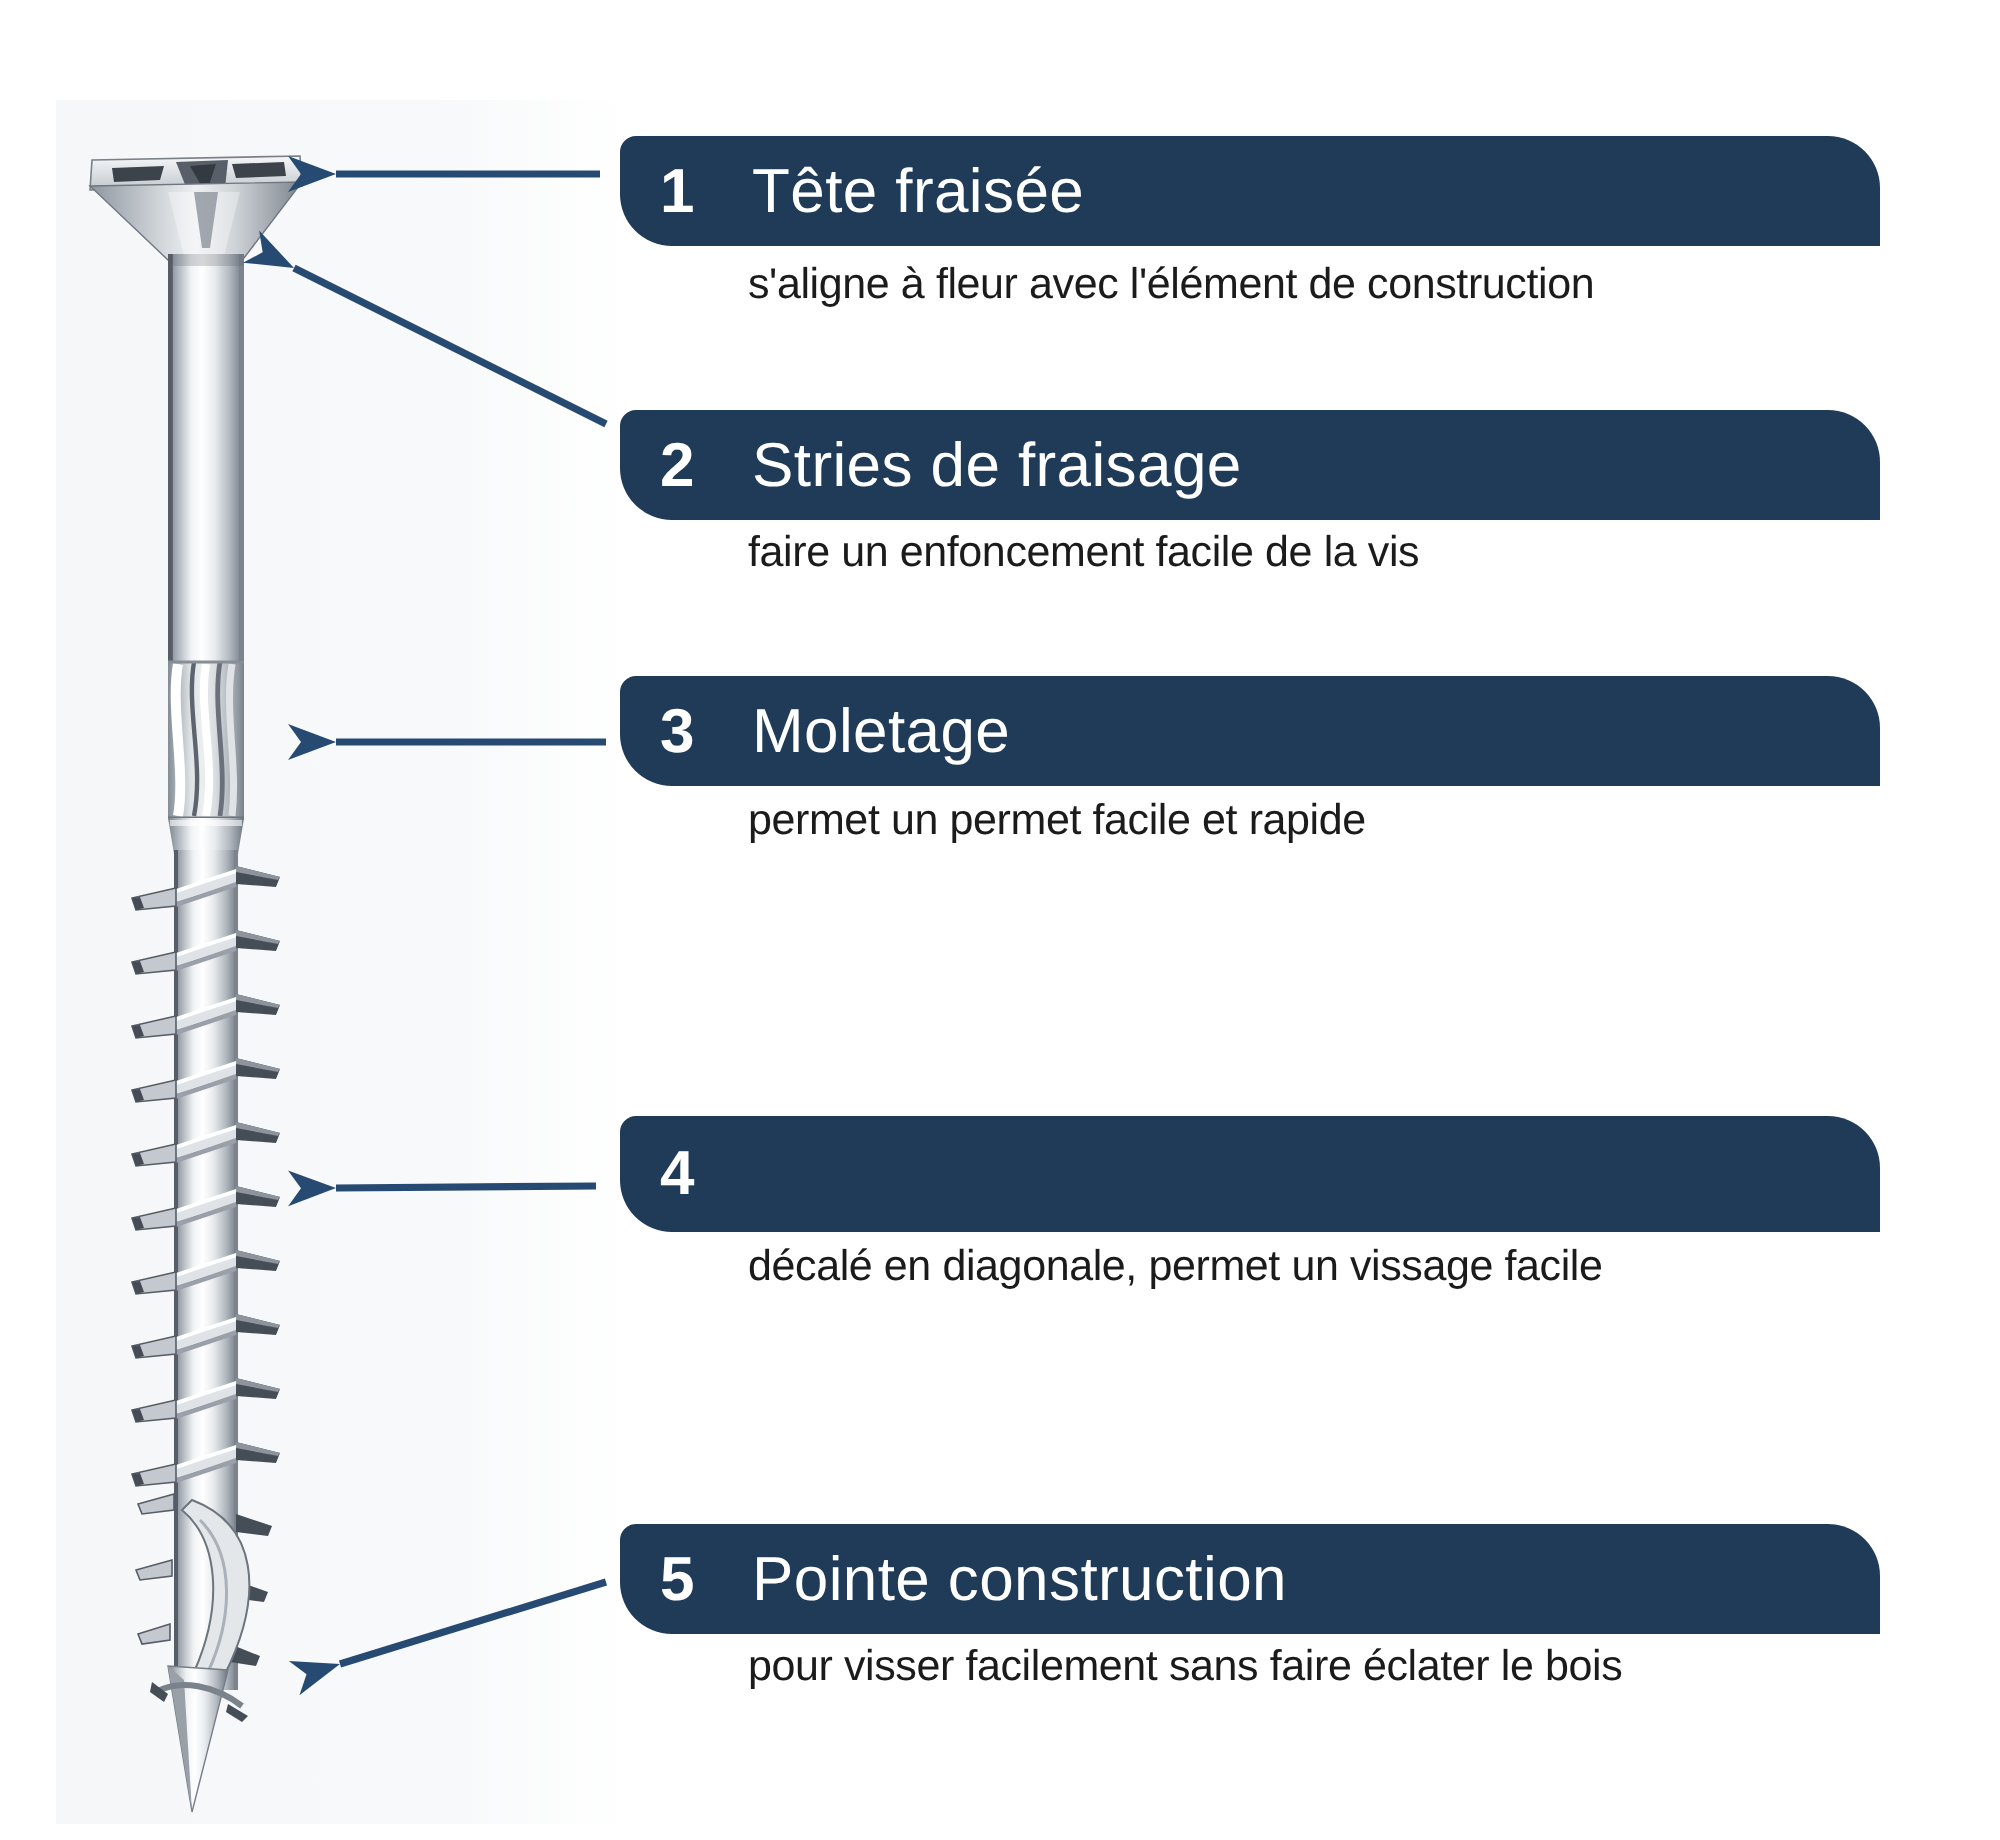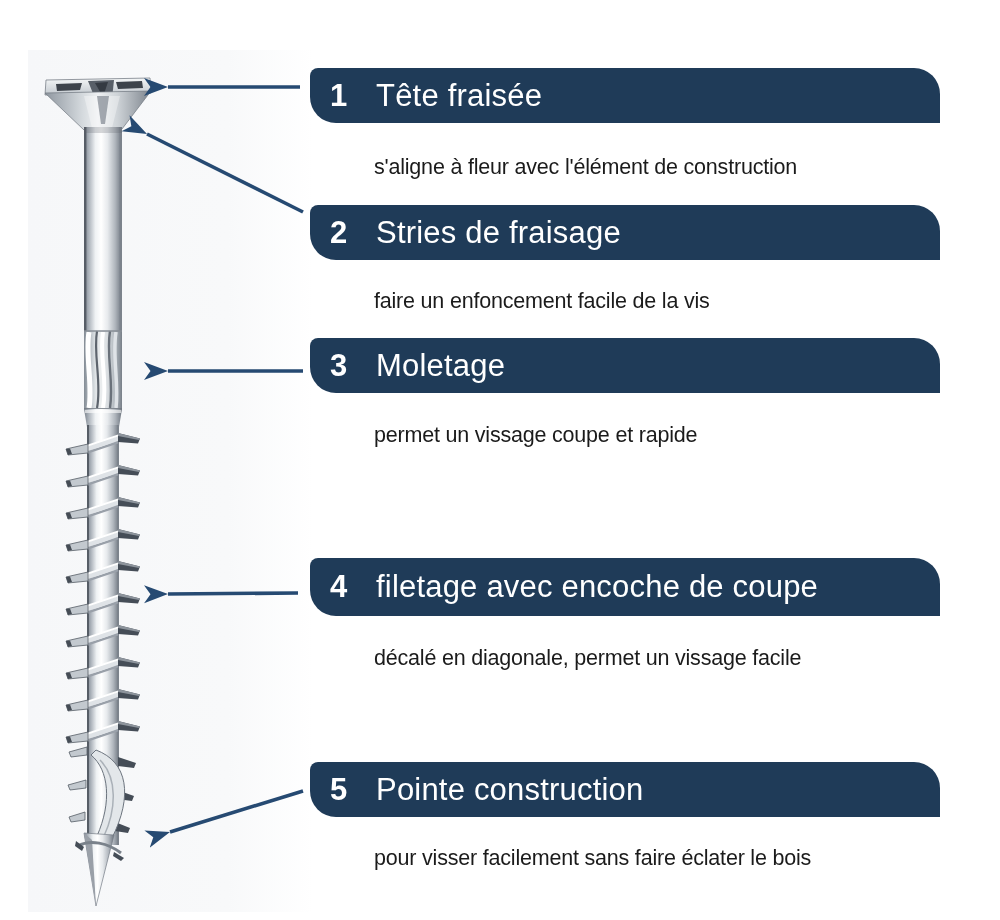--- a/index.html
+++ b/index.html
@@ -18,21 +18,21 @@
     border-radius:8px 26px 0 26px;
     display:flex;align-items:center;
     padding-left:20px;box-sizing:border-box;
     color:var(--banner-text);
   }
   .num{width:46px;font-size:31px;font-weight:bold;flex:0 0 auto;}
   .ttl{font-size:31px;font-weight:normal;letter-spacing:.2px;white-space:nowrap;}
   .desc{
     position:absolute;left:374px;
     font-size:21.5px;color:var(--desc-text);
-    letter-spacing:-.2px;white-space:nowrap;margin-top:25px;
+    letter-spacing:-.2px;white-space:nowrap;
   }
   #b1{top:68px}   #d1{top:130px}
   #b2{top:205px}  #d2{top:264px}
   #b3{top:338px}  #d3{top:398px}
   #b4{top:558px;height:58px}  #d4a{top:621px} #d4b{top:660px}
   #b5{top:762px}  #d5{top:821px}
   .arrow-line{stroke:var(--arrow);stroke-width:3.6;fill:none;}
   .ah{fill:var(--arrow);}
 </style>
 </head>
@@ -172,25 +172,24 @@
   <div class="banner" id="b2">
     <span class="num">2</span>
     <span class="ttl">Stries de fraisage</span>
   </div>
   <div class="desc" id="d2">faire un enfoncement facile de la vis</div>
 
   <div class="banner" id="b3">
     <span class="num">3</span>
     <span class="ttl">Moletage</span>
   </div>
-  <div class="desc" id="d3">permet un vissage coupe et rapide</div>
+  <div class="desc" id="d3">permet un permet facile et rapide</div>
 
   <div class="banner" id="b4">
     <span class="num">4</span>
-    <span class="ttl">filetage avec encoche de coupe</span>
   </div>
   <div class="desc" id="d4a">décalé en diagonale, permet un vissage facile</div>
 
   <div class="banner" id="b5">
     <span class="num">5</span>
     <span class="ttl">Pointe construction</span>
   </div>
   <div class="desc" id="d5">pour visser facilement sans faire éclater le bois</div>
 
 </div>

